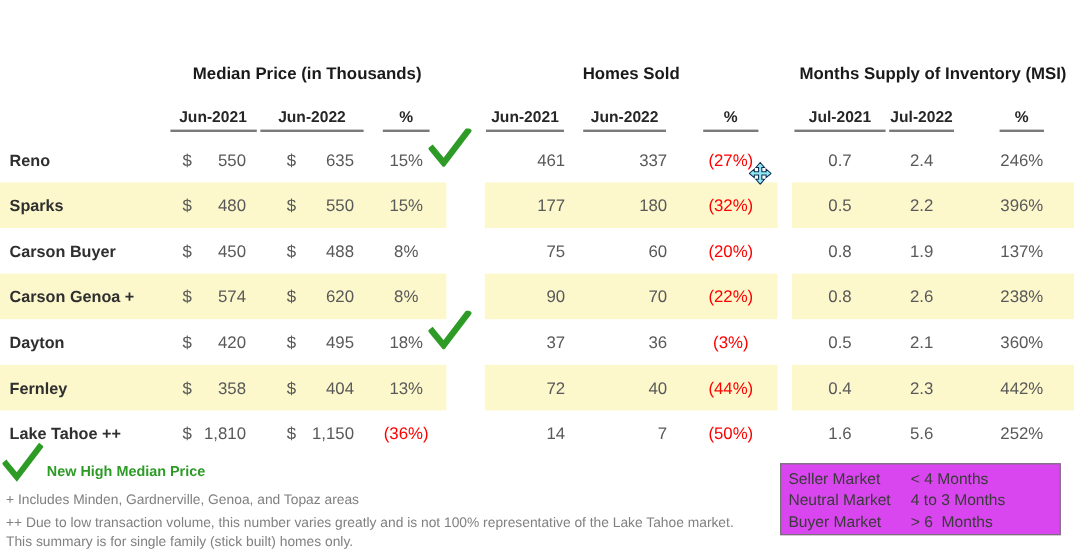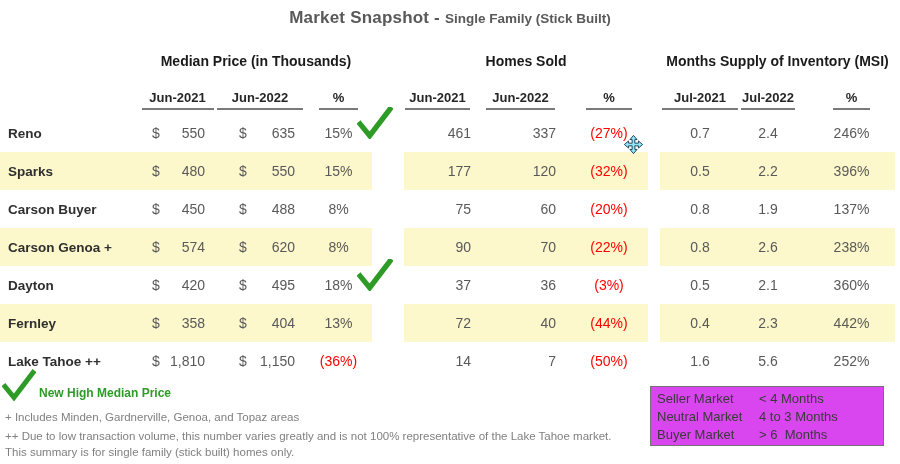--- a/index.html
+++ b/index.html
@@ -71,23 +71,20 @@
   .legend-value{white-space:pre;}
 
   
   .move-cursor{position:absolute;left:624px;top:135px;width:19px;height:19px;}
 </style>
 </head>
 <body>
 
 <div class="page">
 
-  <div class="title">
-    <span class="t-main">Market Snapshot -</span><span class="t-sub">Single Family (Stick Built)</span>
-  </div>
 
   <div class="table">
 
     <div class="row sect-row">
       <div class="cell c-region"></div>
       <div class="cell sect s-mp">Median Price (in Thousands)</div>
       <div class="cell c-gap1"></div>
       <div class="cell sect s-hs">Homes Sold</div>
       <div class="cell c-gap2"></div>
       <div class="cell sect s-msi">Months Supply of Inventory (MSI)</div>
@@ -182,21 +179,21 @@
     <div class="cell c-mppct">
       <span>15%</span>
     </div>
     <div class="cell c-gap1">
       
     </div>
     <div class="cell c-hs1">
       <span>177</span>
     </div>
     <div class="cell c-hs2">
-      <span>120</span>
+      <span>180</span>
     </div>
     <div class="cell c-hspct">
       <span class="neg">(32%)</span>
     </div>
     <div class="cell c-gap2"></div>
     <div class="cell c-msi1">
       <span>0.5</span>
     </div>
     <div class="cell c-msi2">
       <span>2.2</span>

